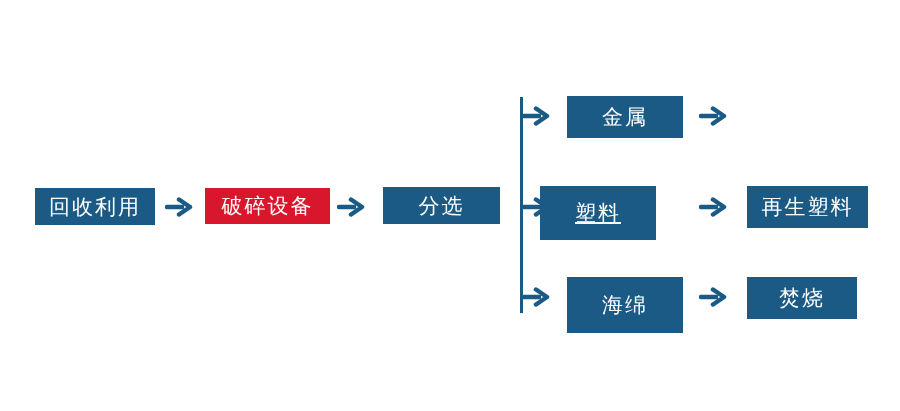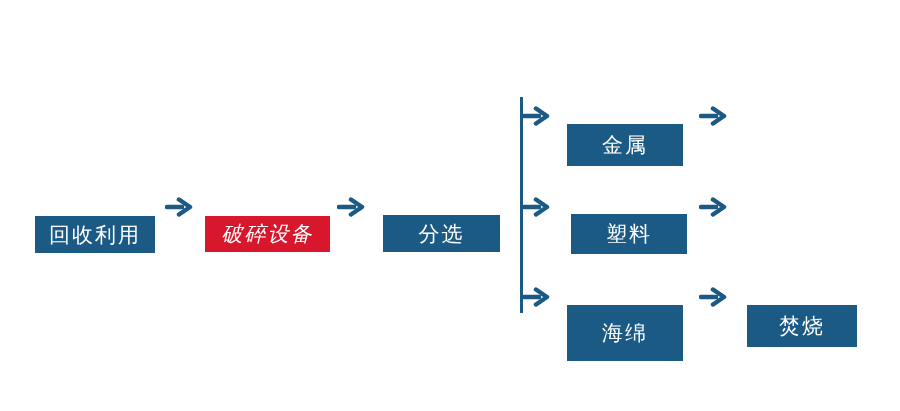--- a/index.html
+++ b/index.html
@@ -23,21 +23,20 @@
   .node {
     position: absolute;
     background: var(--blue);
     color: var(--node-text);
     display: flex;
     align-items: center;
     justify-content: center;
     font-size: 21px;
     letter-spacing: 2px;
     white-space: nowrap;
-    margin-top: 28px;
   }
   .node.red { background: var(--red); }
   .arrow {
     position: absolute;
     color: var(--blue);
     line-height: 0;
   }
   .vline {
     position: absolute;
     background: var(--blue);
@@ -49,21 +48,21 @@
 <div class="canvas">
 
   <div class="node" style="left:35px; top:188px; width:120px; height:37px;">回收利用</div>
 
   <span class="arrow" style="left:165px; top:196px;">
     <svg width="30" height="22" viewBox="0 0 30 22">
       <path d="M2 11 H17 M14 3.5 L25 11 L14 18.5" fill="none" stroke="currentColor" stroke-width="4.5" stroke-linecap="round" stroke-linejoin="round"></path>
     </svg>
   </span>
 
-  <div class="node red" style="left:205px; top:188px; width:125px; height:36px;font-style:italic;">破碎设备</div>
+  <div class="node red" style="left:205px; top:188px; width:125px; height:36px;">破碎设备</div>
 
   <span class="arrow" style="left:337px; top:196px;">
     <svg width="30" height="22" viewBox="0 0 30 22">
       <path d="M2 11 H17 M14 3.5 L25 11 L14 18.5" fill="none" stroke="currentColor" stroke-width="4.5" stroke-linecap="round" stroke-linejoin="round"></path>
     </svg>
   </span>
 
   <div class="node" style="left:383px; top:187px; width:117px; height:37px;text-align:right;">分选</div>
 
   <div class="vline" style="left:520px; top:97px; width:3px; height:216px;"></div>
@@ -78,26 +77,27 @@
     <svg width="30" height="22" viewBox="0 0 30 22">
       <path d="M2 11 H17 M14 3.5 L25 11 L14 18.5" fill="none" stroke="currentColor" stroke-width="4.5" stroke-linecap="round" stroke-linejoin="round"></path>
     </svg>
   </span>
 
   <span class="arrow" style="left:522px; top:196px;">
     <svg width="30" height="22" viewBox="0 0 30 22">
       <path d="M2 11 H17 M14 3.5 L25 11 L14 18.5" fill="none" stroke="currentColor" stroke-width="4.5" stroke-linecap="round" stroke-linejoin="round"></path>
     </svg>
   </span>
-  <div class="node" style="left:571px; top:186px; width:116px; height:40px;">塑料</div>
+  <div class="node" style="left:540px; top:186px; width:116px; height:54px;text-decoration:underline;">塑料</div>
   <span class="arrow" style="left:699px; top:196px;">
     <svg width="30" height="22" viewBox="0 0 30 22">
       <path d="M2 11 H17 M14 3.5 L25 11 L14 18.5" fill="none" stroke="currentColor" stroke-width="4.5" stroke-linecap="round" stroke-linejoin="round"></path>
     </svg>
   </span>
+  <div class="node" style="left:747px; top:186px; width:121px; height:42px;">再生塑料</div>
 
   <span class="arrow" style="left:522px; top:286px;">
     <svg width="30" height="22" viewBox="0 0 30 22">
       <path d="M2 11 H17 M14 3.5 L25 11 L14 18.5" fill="none" stroke="currentColor" stroke-width="4.5" stroke-linecap="round" stroke-linejoin="round"></path>
     </svg>
   </span>
   <div class="node" style="left:567px; top:277px; width:116px; height:56px;">海绵</div>
   <span class="arrow" style="left:699px; top:286px;">
     <svg width="30" height="22" viewBox="0 0 30 22">
       <path d="M2 11 H17 M14 3.5 L25 11 L14 18.5" fill="none" stroke="currentColor" stroke-width="4.5" stroke-linecap="round" stroke-linejoin="round"></path>

